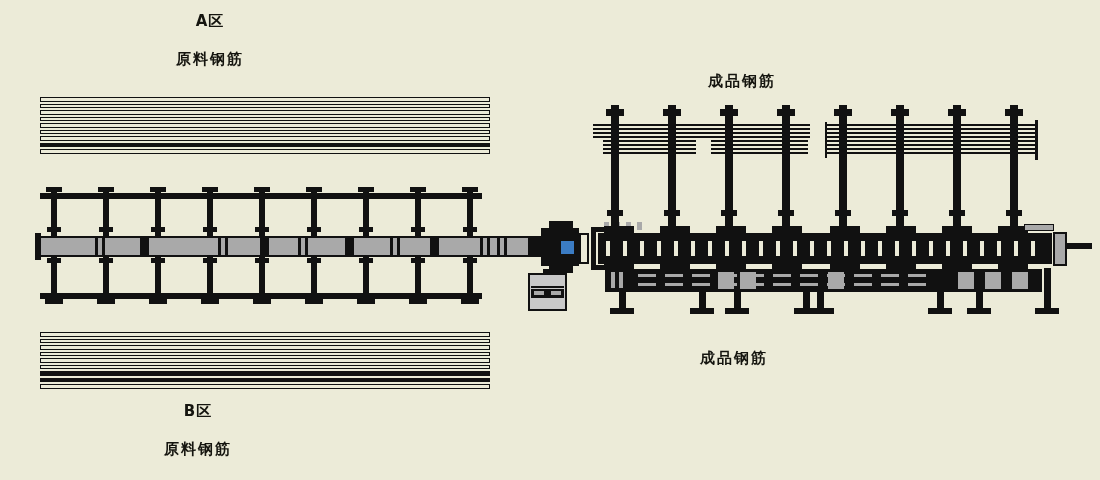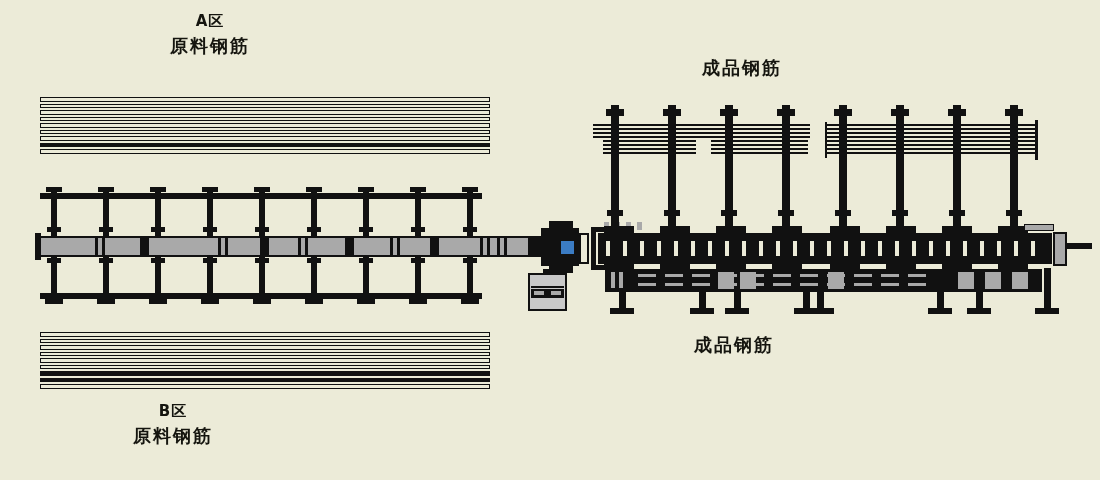--- a/index.html
+++ b/index.html
@@ -3,23 +3,23 @@
 <meta charset="utf-8">
 <style>
   html,body{margin:0;padding:0;background:#ECEBD8;}
   .canvas{
     position:relative;width:1100px;height:480px;background:#ECEBD8;
     overflow:hidden;font-family:"DejaVu Sans",sans-serif;
   }
   .shape{position:absolute;}
   .label{position:absolute;text-align:center;color:#15150F;}
   .zone-name{font-size:15px;font-weight:bold;letter-spacing:1px;}
-  .zone-desc{font-size:18px;font-weight:600;margin-top:3px;letter-spacing:2px;}
+  .zone-desc{font-size:15px;font-weight:600;margin-top:19px;letter-spacing:2px;}
   #label-a{left:145px;top:12px;width:130px;}
-  #label-b{left:108px;top:402px;width:130px;}
+  #label-b{left:133px;top:402px;width:130px;}
   #label-c{left:677px;top:53px;width:130px;}
   #label-d{left:669px;top:330px;width:130px;}
 </style>
 </head>
 <body>
 
 <div class="canvas">
 
   <div class="label" id="label-a">
     <div class="zone-name">A区</div>

